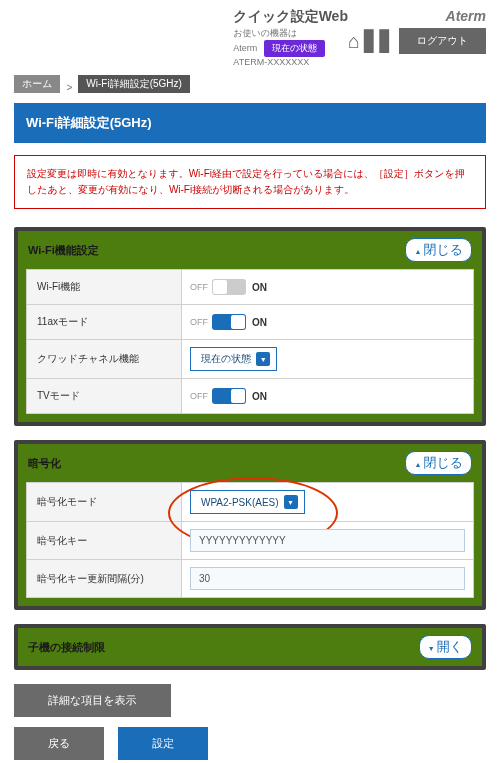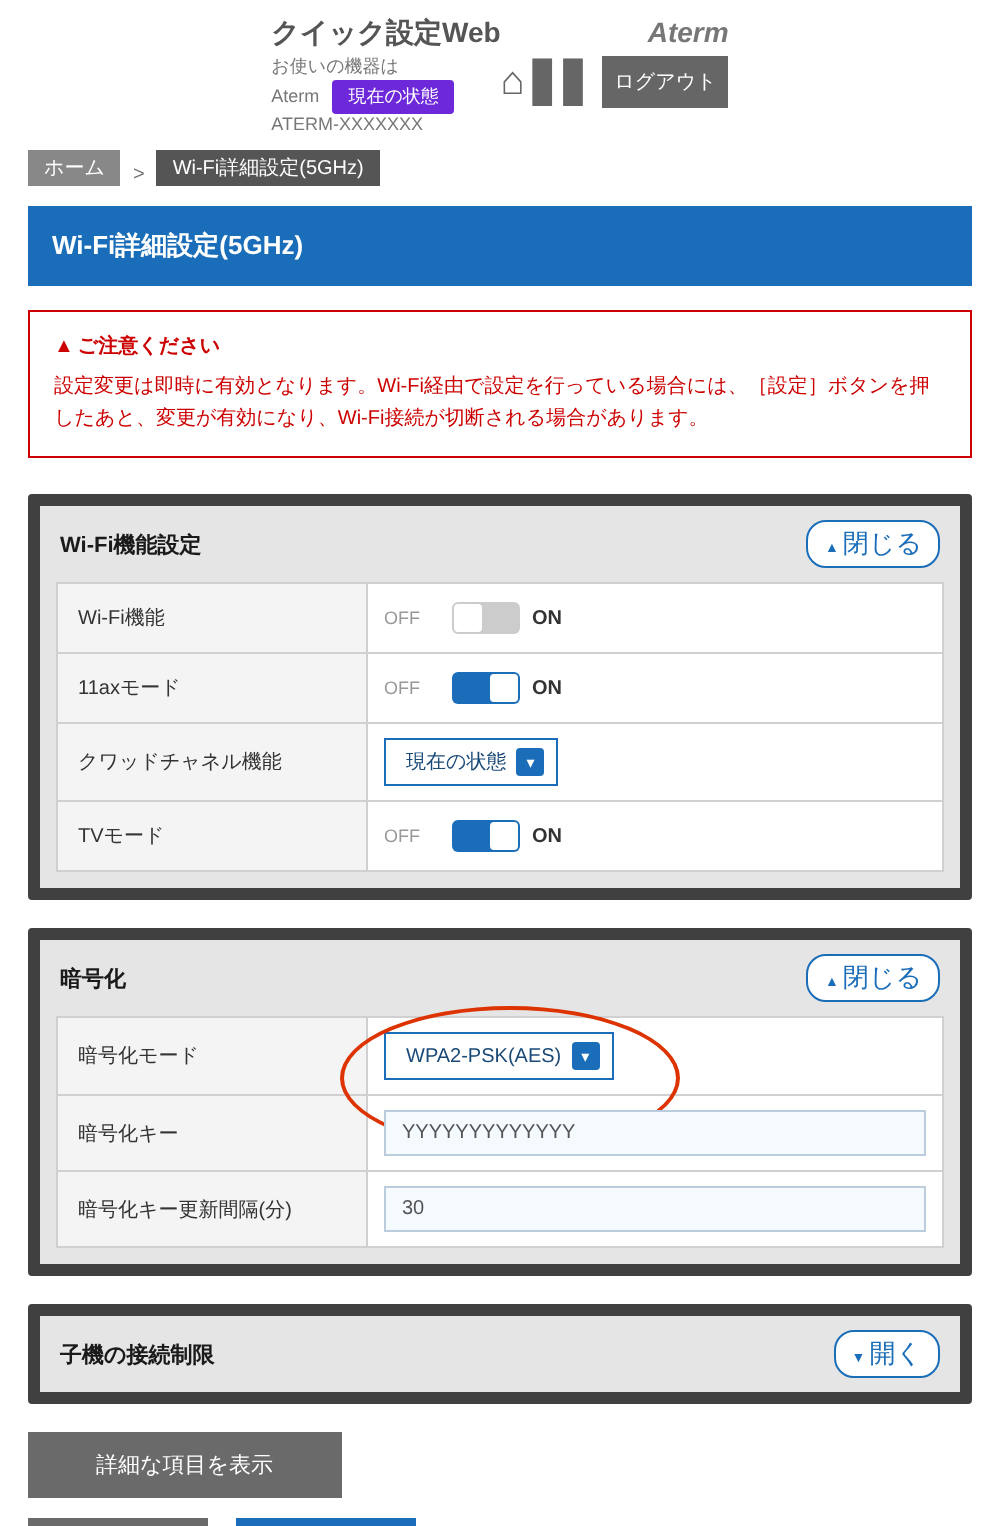--- a/index.html
+++ b/index.html
@@ -1,46 +1,46 @@
 <!DOCTYPE html>
 <html><head>
 <meta charset="utf-8">
 <style>
 *{box-sizing:border-box;margin:0;padding:0;font-family:"Hiragino Kaku Gothic Pro","メイリオ",Meiryo,sans-serif}
 body{width:500px;background:#fff;color:#333;font-size:11px}
 .page{padding:8px 14px}
-.top{display:flex;justify-content:center;align-items:flex-start;margin-bottom:6px}
+.top{display:flex;justify-content:flex-end;align-items:flex-start;margin-bottom:6px}
 .top-left .brand{font-size:14px;font-weight:bold;color:#555}
 .top-left .sub{font-size:9px;color:#777;margin-top:2px;line-height:1.3}
 .status-btn{display:inline-block;background:#6d28d9;color:#fff;font-size:9px;padding:3px 8px;border-radius:2px;margin-left:4px}
 .top-right{text-align:right}
 .logo{font-style:italic;font-size:14px;color:#777;font-weight:bold;margin-bottom:4px}
 .icon-row{display:flex;gap:4px;align-items:center;justify-content:flex-end}
 .nav-ic{font-size:20px;color:#666}
-.logout{background:#666;color:#fff;font-size:10px;padding:6px 6px;border:none;cursor:pointer}
+.logout{background:#666;color:#fff;font-size:10px;padding:6px 18px;border:none;cursor:pointer}
 .crumbs{display:flex;gap:6px;align-items:flex-end;margin:6px 0 10px;font-size:10px}
 .crumb{background:#888;color:#fff;padding:2px 8px}
 .crumb.active{background:#555}
 .crumb-sep{color:#777}
 .titlebar{background:#1a6db8;color:#fff;padding:11px 12px;font-size:13px;font-weight:bold;margin-bottom:12px}
 .notice{border:1px solid #c00;padding:10px 12px;margin-bottom:18px;font-size:10px;line-height:1.6;color:#c00}
 .notice-h{font-weight:bold;margin-bottom:4px}
 .notice-h::before{content:"▲";margin-right:2px;font-size:10px}
-.panel{border:6px solid #404040;background:#e5e5e5;border-radius:2px;margin-bottom:14px}
+.panel{border:4px solid #404040;background:#4d7c0f;border-radius:2px;margin-bottom:14px}
 .panel-hd{display:flex;justify-content:space-between;align-items:center;padding:7px 10px}
 .panel-hd .pt{font-size:11px;font-weight:bold;color:#1a1a1a}
 .collapse-btn{border:1px solid #1a6db8;color:#1a6db8;background:#fff;font-size:13px;padding:2px 8px;border-radius:10px;cursor:pointer}
 .collapse-btn::before{content:"▲";font-size:7px;margin-right:2px}
 .collapse-btn.down::before{content:"▼"}
 .tbl{width:calc(100% - 16px);margin:0 8px 8px;border:1px solid #d0d0d0;background:#fff}
 .row{display:flex;border-bottom:1px solid #d0d0d0}
 .row:last-child{border-bottom:none}
 .lbl{flex:0 0 155px;background:#f4f4f4;padding:10px 10px;font-size:10px;color:#333;border-right:1px solid #d0d0d0;display:flex;align-items:center}
 .val{flex:1;padding:7px 8px;display:flex;align-items:center;gap:6px;position:relative}
-.tog{display:flex;align-items:center;gap:16px;font-size:9px;color:#999}
+.tog{display:flex;align-items:center;gap:4px;font-size:9px;color:#999}
 .sw{width:34px;height:16px;background:#ccc;border-radius:3px;position:relative}
 .sw.on{background:#1a6db8}
 .sw::after{content:"";position:absolute;width:14px;height:14px;background:#fff;top:1px;left:1px;border-radius:2px}
 .sw.on::after{left:auto;right:1px}
 .sw.off::after{left:1px}
 .on-lab{color:#333;font-weight:bold;font-size:10px}
 .txt-in{width:100%;padding:5px 8px;border:1px solid #bcd;background:#f5fafe;font-size:10px;color:#555}
 .sel{display:inline-flex;align-items:center;gap:5px;border:1px solid #1a6db8;padding:4px 6px 4px 10px;font-size:10px;color:#1a4a78;background:#fff;cursor:pointer}
 .sel .dd{width:14px;height:14px;background:#1a6db8;color:#fff;display:flex;align-items:center;justify-content:center;font-size:8px;border-radius:2px}
 .ring{position:absolute;border:2.5px solid #d30;border-radius:50%;pointer-events:none}
@@ -77,21 +77,20 @@
 
  <div class="crumbs">
   <span class="crumb">ホーム</span>
   <span class="crumb-sep">&gt;</span>
   <span class="crumb active">Wi-Fi詳細設定(5GHz)</span>
  </div>
 
  <div class="titlebar">Wi-Fi詳細設定(5GHz)</div>
 
  <div class="notice">
-  <div class="notice-h">ご注意ください</div>
   <div>設定変更は即時に有効となります。Wi-Fi経由で設定を行っている場合には、［設定］ボタンを押したあと、変更が有効になり、Wi-Fi接続が切断される場合があります。</div>
  </div>
 
  <div class="panel">
   <div class="panel-hd">
    <span class="pt">Wi-Fi機能設定</span>
    <span class="collapse-btn">閉じる</span>
   </div>
   <div class="tbl">
    <div class="row">

